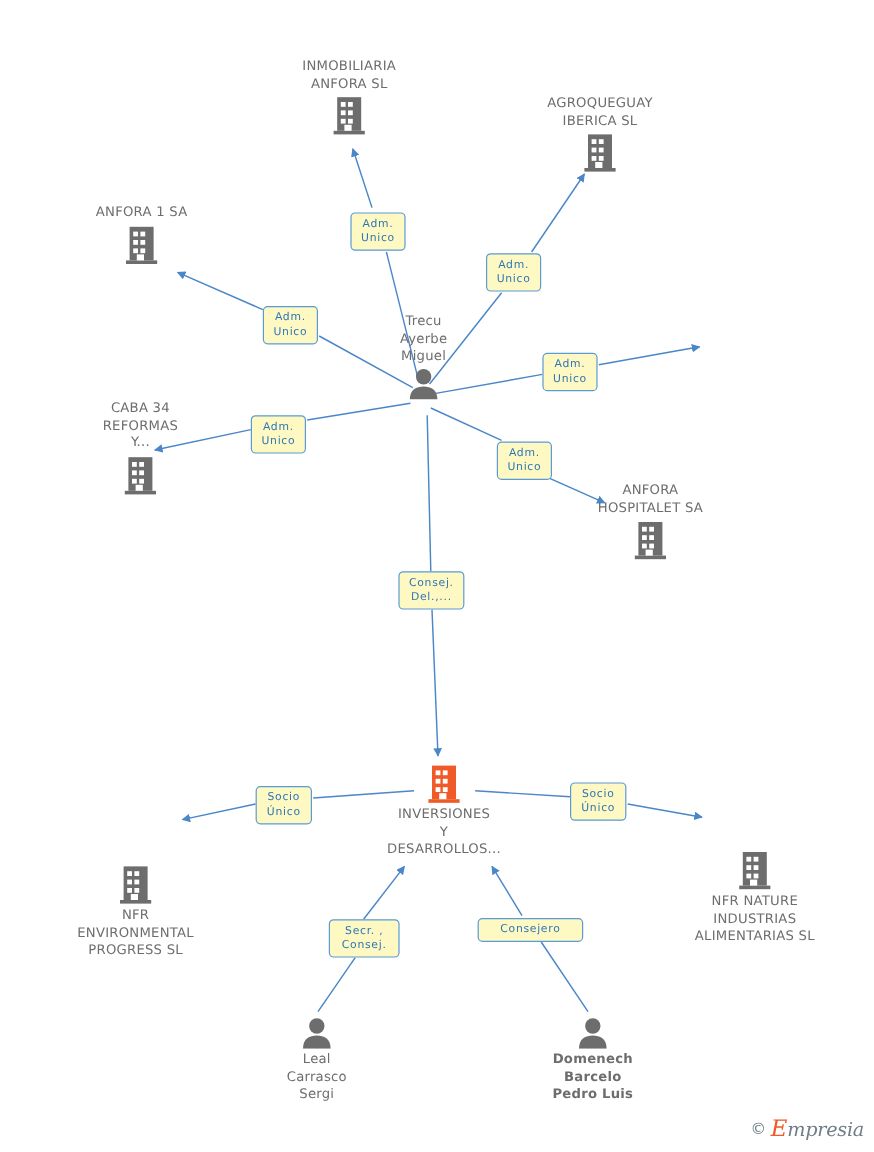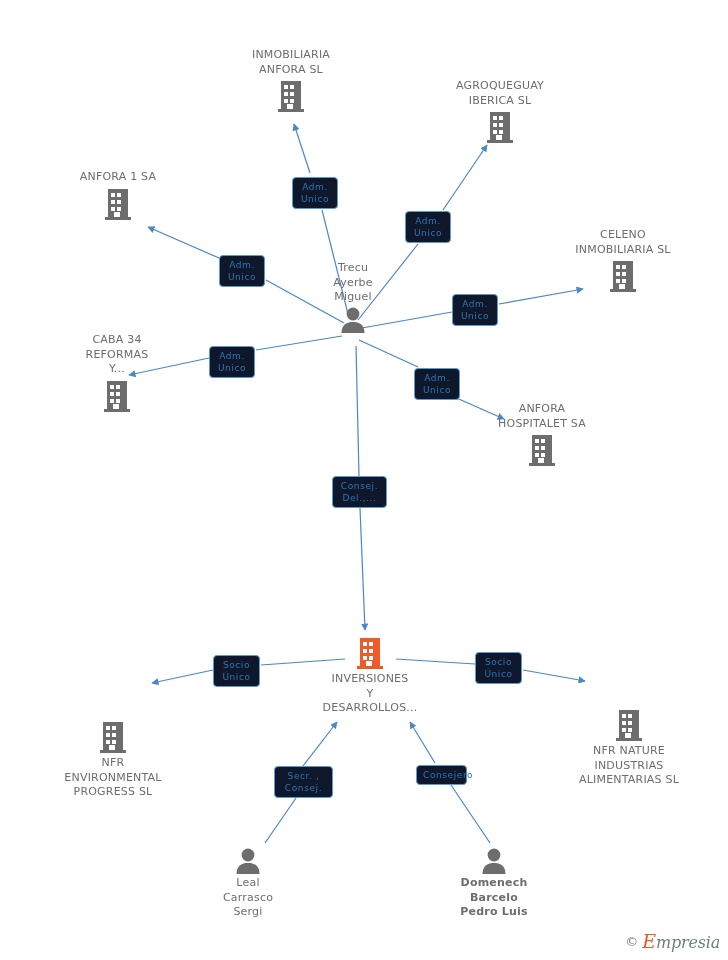--- a/index.html
+++ b/index.html
@@ -46,21 +46,21 @@
     display: block;
     white-space: pre-line;
   }
   .node.label-above .label { margin-bottom: 2px; }
   .node.label-below .label { margin-top: 2px; }
 
   .edge-label {
     position: absolute;
     border: 1px solid #5a9bd5;
     border-radius: 4px;
-    background: #0f172a;
+    background: #fef9c3;
     color: #2e75b6;
     font-size: 9px;
     line-height: 12px;
     letter-spacing: 0.6px;
     padding: 3px 6px 3px 6px;
     text-align: center;
     white-space: pre-line;
     box-sizing: border-box;
   }
   .watermark {
@@ -182,37 +182,20 @@
         <rect x="14" y="6" width="4" height="4" fill="#ffffff"></rect>
         <rect x="8" y="13" width="4" height="4" fill="#ffffff"></rect>
         <rect x="14" y="13" width="4" height="4" fill="#ffffff"></rect>
         <rect x="8" y="20" width="4" height="4" fill="#ffffff"></rect>
         <rect x="14" y="20" width="4" height="4" fill="#ffffff"></rect>
         <rect x="11" y="25" width="6" height="5" fill="#ffffff"></rect>
       </svg>
     </span>
   </div>
 
-  <div class="node label-above" style="left:623px; top:228px;">
-    <span class="label">CELENO
-INMOBILIARIA SL</span>
-    <span class="icon">
-      <svg width="30" height="34" viewBox="0 0 30 34" xmlns="http://www.w3.org/2000/svg">
-        <rect x="5" y="2" width="20" height="28" fill="#6d6d6d"></rect>
-        <rect x="2" y="30" width="26" height="3" fill="#6d6d6d"></rect>
-        <rect x="8" y="6" width="4" height="4" fill="#ffffff"></rect>
-        <rect x="14" y="6" width="4" height="4" fill="#ffffff"></rect>
-        <rect x="8" y="13" width="4" height="4" fill="#ffffff"></rect>
-        <rect x="14" y="13" width="4" height="4" fill="#ffffff"></rect>
-        <rect x="8" y="20" width="4" height="4" fill="#ffffff"></rect>
-        <rect x="14" y="20" width="4" height="4" fill="#ffffff"></rect>
-        <rect x="11" y="25" width="6" height="5" fill="#ffffff"></rect>
-      </svg>
-    </span>
-  </div>
 
   <div class="node label-above" style="left:117px; top:333px;">
     <span class="label">CABA 34
 REFORMAS
 Y...</span>
     <span class="icon">
       <svg width="30" height="34" viewBox="0 0 30 34" xmlns="http://www.w3.org/2000/svg">
         <rect x="5" y="2" width="20" height="28" fill="#6d6d6d"></rect>
         <rect x="2" y="30" width="26" height="3" fill="#6d6d6d"></rect>
         <rect x="8" y="6" width="4" height="4" fill="#ffffff"></rect>
@@ -306,21 +289,21 @@
         <rect x="8" y="20" width="4" height="4" fill="#ffffff"></rect>
         <rect x="14" y="20" width="4" height="4" fill="#ffffff"></rect>
         <rect x="11" y="25" width="6" height="5" fill="#ffffff"></rect>
       </svg>
     </span>
     <span class="label">NFR NATURE
 INDUSTRIAS
 ALIMENTARIAS SL</span>
   </div>
 
-  <div class="node label-below" style="left:248px; top:848px;">
+  <div class="node label-below" style="left:264px; top:848px;">
     <span class="icon">
       <svg width="28" height="26" viewBox="0 0 28 26" xmlns="http://www.w3.org/2000/svg">
         <circle cx="14" cy="7" r="6.4" fill="#6d6d6d"></circle>
         <path d="M 2.5 26 C 2.5 17.5 8 15 14 15 C 20 15 25.5 17.5 25.5 26 Z" fill="#6d6d6d"></path>
       </svg>
     </span>
     <span class="label">Leal
 Carrasco
 Sergi</span>
   </div>
@@ -360,20 +343,20 @@
 
   <div class="edge-label" style="left:213px; top:655px; width:47px;">Socio
 Único</div>
 
   <div class="edge-label" style="left:475px; top:652px; width:47px;">Socio
 Único</div>
 
   <div class="edge-label" style="left:274px; top:766px; width:59px;">Secr. ,
 Consej.</div>
 
-  <div class="edge-label" style="left:416px; top:765px; width:51px;">Consejero</div>
+  <div class="edge-label" style="left:398px; top:765px; width:88px;">Consejero</div>
 
   <div class="watermark">
     <span class="copy">©</span>
     <span class="brand"><span class="e">E</span><span>mpresia</span></span>
   </div>
 
 </div>
 
 </body></html>

